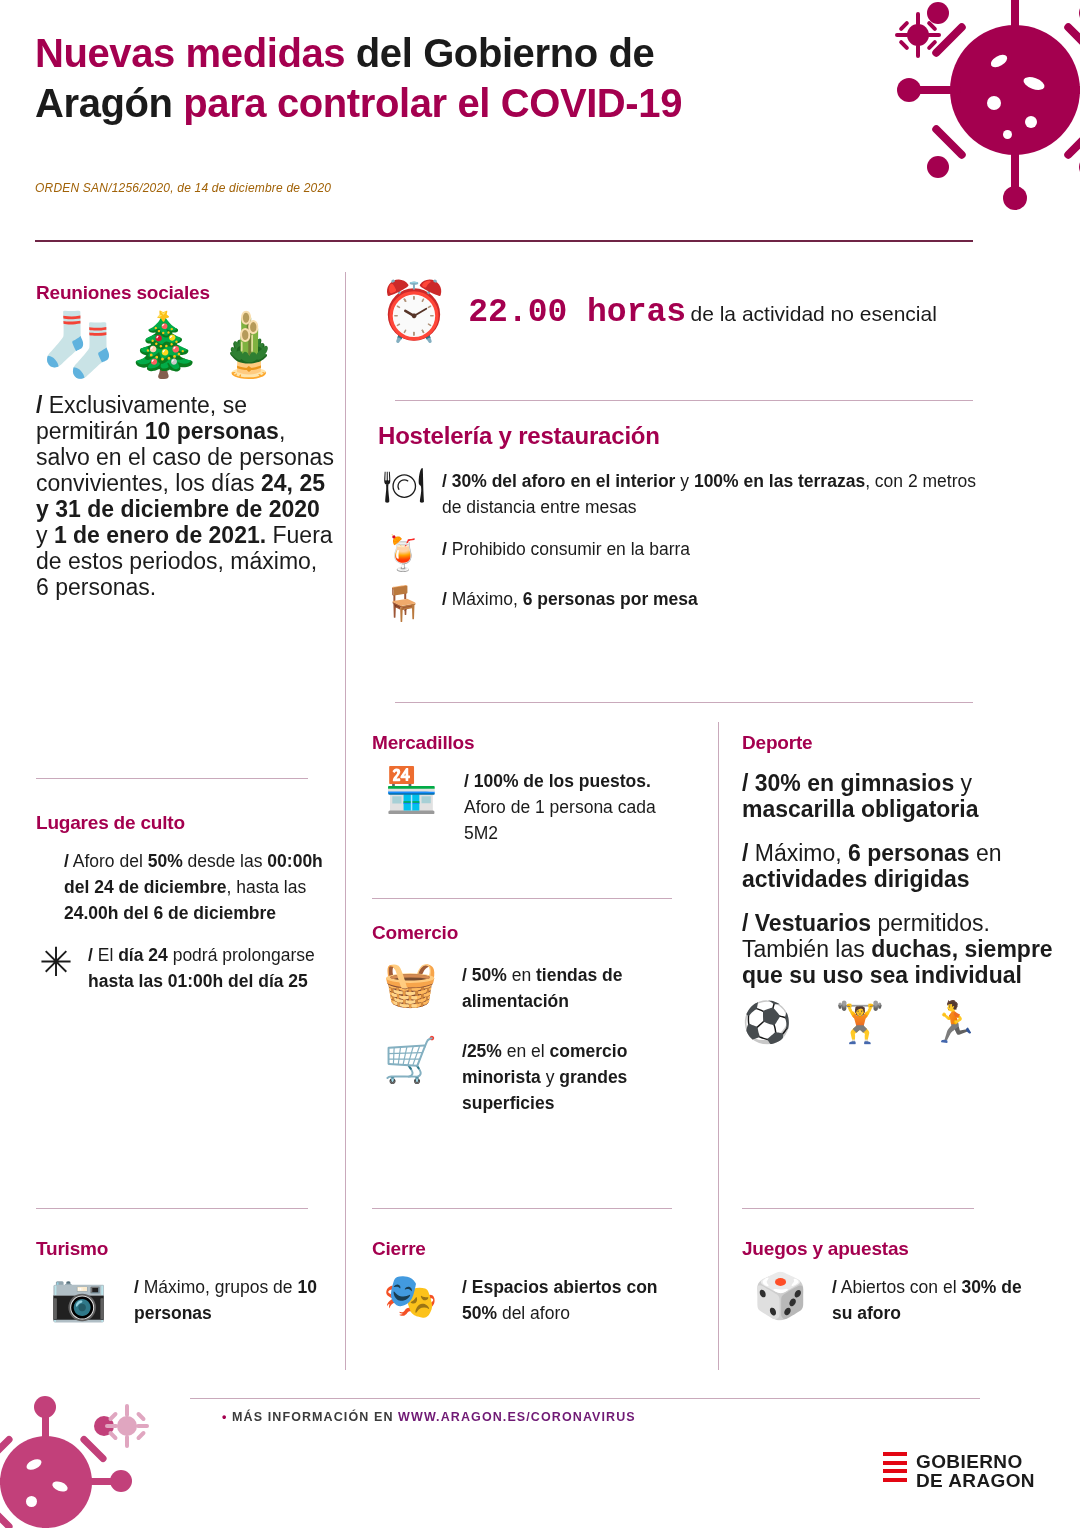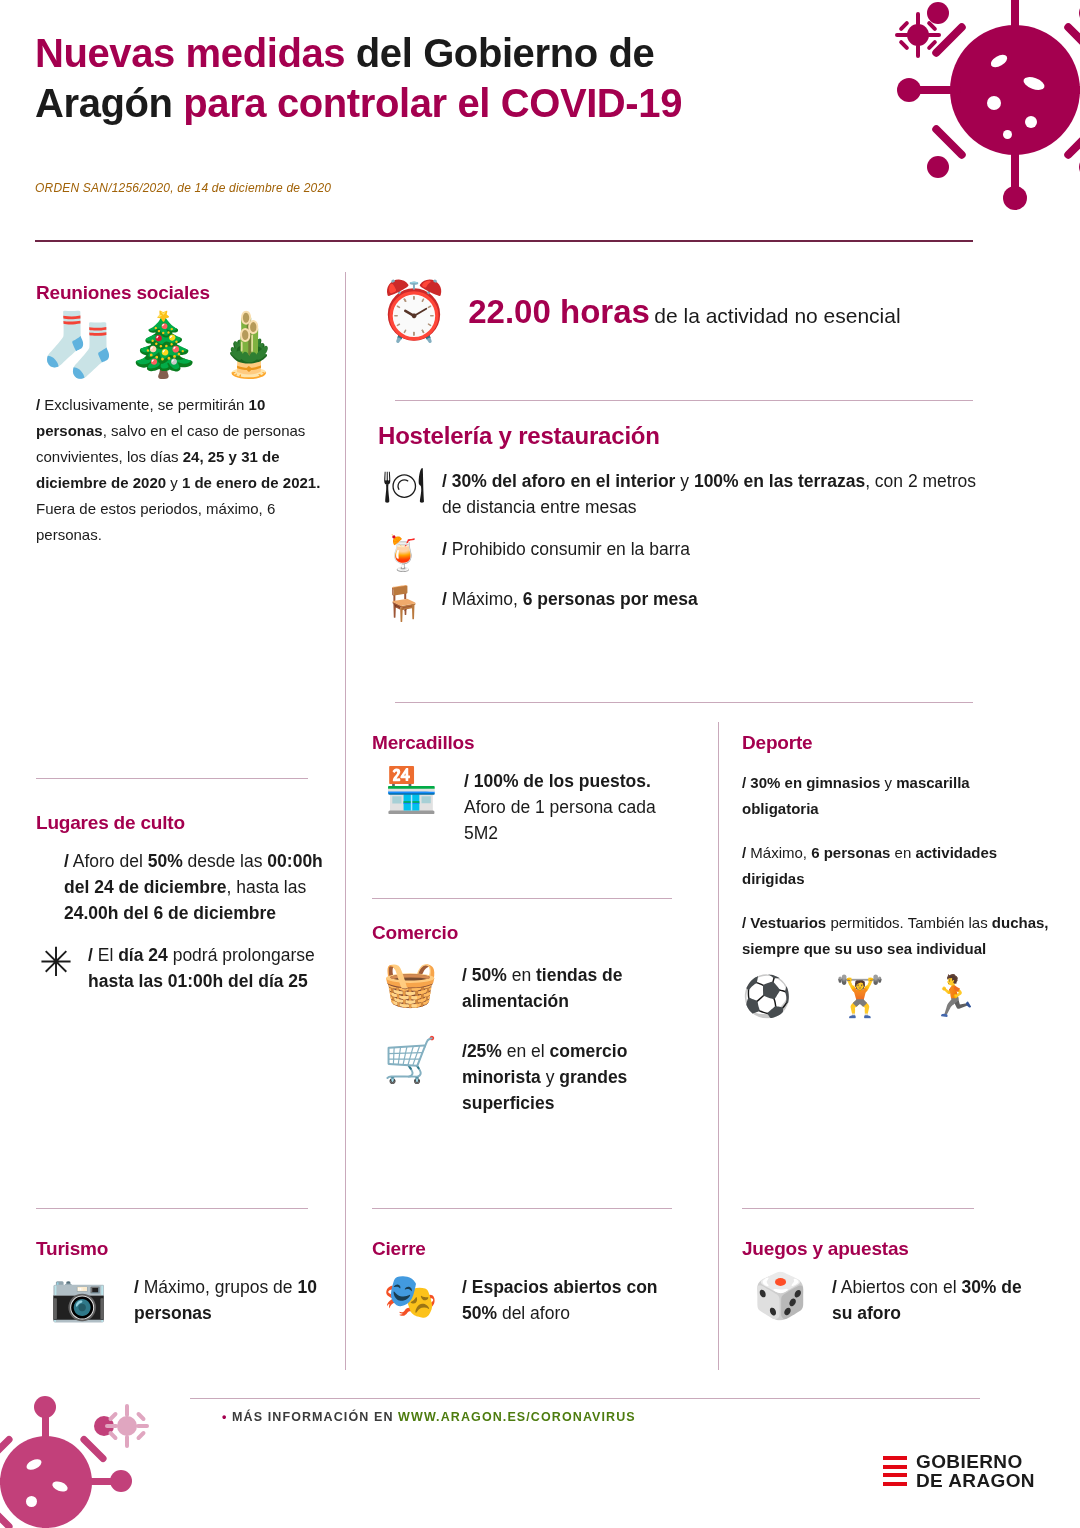--- a/index.html
+++ b/index.html
@@ -68,49 +68,49 @@
 
   h2.sect {
     color: #a4004f;
     font-size: 19px;
     font-weight: bold;
     margin: 0 0 10px 0;
     letter-spacing: -0.2px;
   }
 
   p.body {
-    font-size: 15px;
+    font-size: 23px;
     line-height: 26px;
     margin: 0 0 14px 0;
     color: #1b1b1b;
   }
   p.body b { font-weight: bold; }
   .slash { font-weight: bold; }
 
   .item { display: flex; gap: 12px; align-items: flex-start; margin-bottom: 16px; }
   .item .ico { flex: 0 0 auto; width: 52px; text-align: center; font-size: 34px; line-height: 1; }
   .item .txt { flex: 1 1 auto; font-size: 17.5px; line-height: 26px; }
 
   
   .clock-row { display: flex; align-items: center; gap: 18px; }
   .clock-ico { font-size: 58px; line-height: 1; }
   .clock-txt .l1 { font-size: 21px; font-weight: bold; color: #1b1b1b; }
   .clock-txt .l2 { margin-top: 2px; }
-  .clock-txt .big { font-size: 33px; font-weight: bold; color: #a4004f; }
+  .clock-txt .big { font-size: 33px; font-weight: bold; color: #a4004f; font-family: Liberation Mono, monospace; }
   .clock-txt .rest { font-size: 21px; color: #1b1b1b; }
 
   
   .footer-rule { position: absolute; left: 190px; top: 1398px; width: 790px; height: 1px; background: #c9a9bb; }
   .footer-info {
     position: absolute; left: 222px; top: 1410px;
     font-size: 12.5px; letter-spacing: 1.1px; color: #3b3b3b; font-weight: bold;
   }
   .footer-info .bullet { color: #a4004f; }
-  .footer-info .url { color: #4d7c0f; }
-  .gov-logo { position: absolute; right: 45px; top: 1452px; display: flex; align-items: center; gap: 9px; }
+  .footer-info .url { color: #701a75; }
+  .gov-logo { position: absolute; right: 45px; top: 1452px; display: flex; gap: 9px; }
   .gov-flag { width: 24px; height: 30px; display: flex; flex-direction: column; justify-content: space-between; }
   .gov-flag i { display: block; height: 4px; background: #e30613; }
   .gov-text { font-size: 19px; font-weight: bold; line-height: 19px; letter-spacing: 0.4px; color: #1b1b1b; }
 
   .emoji-row { display: flex; gap: 26px; align-items: flex-end; margin-top: 6px; }
   .emoji-row span { font-size: 40px; line-height: 1; }
 
   .xmas-row { display: flex; gap: 8px; align-items: flex-end; margin: 6px 0 16px 4px; }
   .xmas-row span { font-size: 62px; line-height: 1; }
 

